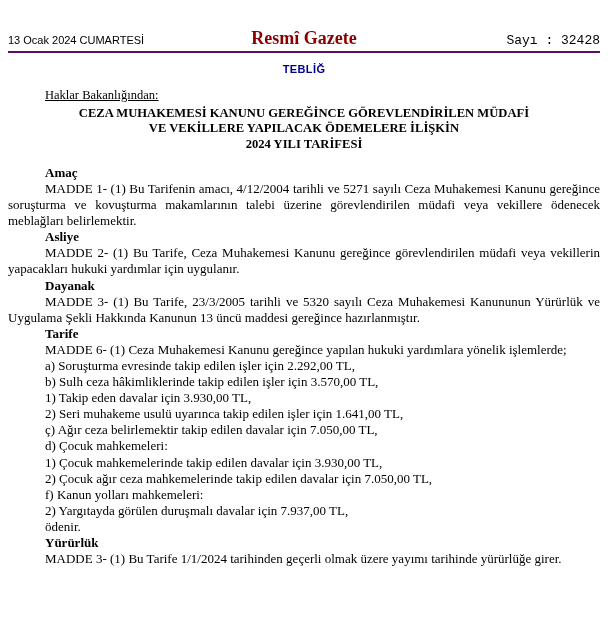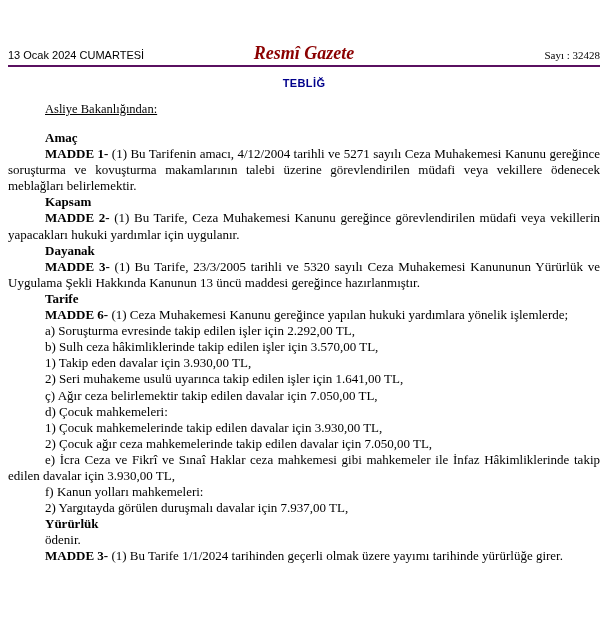--- a/index.html
+++ b/index.html
@@ -6,46 +6,45 @@
     margin: 0; padding: 0;
     background: #ffffff;
     width: 608px; height: 621px;
     overflow: hidden;
   }
   body {
     font-family: "Liberation Serif", serif;
     color: #000;
     -webkit-font-smoothing: antialiased;
   }
-  .page { width: 608px; height: 621px; box-sizing: border-box; padding: 16px 8px; }
+  .page { width: 608px; height: 621px; box-sizing: border-box; padding: 0 8px; }
 
   
   .masthead-row {
     display: grid;
     grid-template-columns: 1fr auto 1fr;
     align-items: baseline;
     padding-top: 5px;
   }
   .date {
     font-family: "Liberation Sans", sans-serif;
     font-size: 11px;
     justify-self: start;
     white-space: nowrap;
   }
   .masthead {
     font-size: 18px;
     font-weight: bold;
     line-height: 1;
     justify-self: center;
     white-space: nowrap;
-    font-style: italic;
   }
   .issue {
-    font-family: Liberation Serif, serif;
-    font-size: 11px;
+    font-family: Liberation Mono, monospace;
+    font-size: 13px;
     justify-self: end;
     white-space: nowrap;
     margin-top: 28px;
   }
   .rule { border: none; border-top: 2px solid #5a1060; margin: 3px 0 0 0; }
 
   .section-heading {
     text-align: center;
     font-family: "Liberation Sans", sans-serif;
     font-weight: bold;
@@ -71,58 +70,62 @@
     margin-top: 13px;
     font-size: 13px;
     line-height: 16.1px;
   }
   .para {
     text-align: justify;
     text-indent: 37px;
     margin: 0;
   }
   .para.heading { font-weight: bold; text-align: left; }
-  .para b { font-weight: bold; }
+  .para b { font-weight: normal; }
 </style>
 </head>
 <body>
 
 <div class="page">
 
   <div class="masthead-row">
     <span class="date">13 Ocak 2024 CUMARTESİ</span>
     <span class="masthead" style="color: rgb(139, 0, 0);">Resmî Gazete</span>
     <span class="issue">Sayı : 32428</span>
   </div>
 
   <hr class="rule" style="border-top-color: rgb(90, 16, 96);">
 
   <div class="section-heading" style="color: rgb(0, 0, 139);">TEBLİĞ</div>
 
-  <div class="authority">Asliye Bakanlığından:</div>
+  <div class="authority">Haklar Bakanlığından:</div>
 
+  <div class="doc-title">
+    <div>CEZA MUHAKEMESİ KANUNU GEREĞİNCE GÖREVLENDİRİLEN MÜDAFİ</div>
+    <div>VE VEKİLLERE YAPILACAK ÖDEMELERE İLİŞKİN</div>
+    <div>2024 YILI TARİFESİ</div>
+  </div>
 
   <div class="article">
       <div class="para heading">Amaç</div>
       <div class="para"><b>MADDE 1-</b> (1) Bu Tarifenin amacı, 4/12/2004 tarihli ve 5271 sayılı Ceza Muhakemesi Kanunu gereğince soruşturma ve kovuşturma makamlarının talebi üzerine görevlendirilen müdafi veya vekillere ödenecek meblağları belirlemektir.</div>
-      <div class="para heading">Kapsam</div>
+      <div class="para heading">Asliye</div>
       <div class="para"><b>MADDE 2-</b> (1) Bu Tarife, Ceza Muhakemesi Kanunu gereğince görevlendirilen müdafi veya vekillerin yapacakları hukuki yardımlar için uygulanır.</div>
       <div class="para heading">Dayanak</div>
       <div class="para"><b>MADDE 3-</b> (1) Bu Tarife, 23/3/2005 tarihli ve 5320 sayılı Ceza Muhakemesi Kanununun Yürürlük ve Uygulama Şekli Hakkında Kanunun 13 üncü maddesi gereğince hazırlanmıştır.</div>
       <div class="para heading">Tarife</div>
       <div class="para"><b>MADDE 6-</b> (1) Ceza Muhakemesi Kanunu gereğince yapılan hukuki yardımlara yönelik işlemlerde;</div>
       <div class="para">a) Soruşturma evresinde takip edilen işler için 2.292,00 TL,</div>
       <div class="para">b) Sulh ceza hâkimliklerinde takip edilen işler için 3.570,00 TL,</div>
       <div class="para">1) Takip eden davalar için 3.930,00 TL,</div>
       <div class="para">2) Seri muhakeme usulü uyarınca takip edilen işler için 1.641,00 TL,</div>
       <div class="para">ç) Ağır ceza belirlemektir takip edilen davalar için 7.050,00 TL,</div>
       <div class="para">d) Çocuk mahkemeleri:</div>
       <div class="para">1) Çocuk mahkemelerinde takip edilen davalar için 3.930,00 TL,</div>
       <div class="para">2) Çocuk ağır ceza mahkemelerinde takip edilen davalar için 7.050,00 TL,</div>
-      <div class="para">e) İcra Ceza ve Fikrî ve Sınaî Haklar ceza mahkemesi gibi mahkemeler ile İnfaz Hâkimliklerinde takip edilen davalar için 3.930,00 TL,</div>
       <div class="para">f) Kanun yolları mahkemeleri:</div>
       <div class="para">2) Yargıtayda görülen duruşmalı davalar için 7.937,00 TL,</div>
+      <div class="para">ödenir.</div>
       <div class="para heading">Yürürlük</div>
-      <div class="para">ödenir.</div>
       <div class="para"><b>MADDE 3-</b> (1) Bu Tarife 1/1/2024 tarihinden geçerli olmak üzere yayımı tarihinde yürürlüğe girer.</div>
     </div>
 
 </div>
 
 </body></html>

